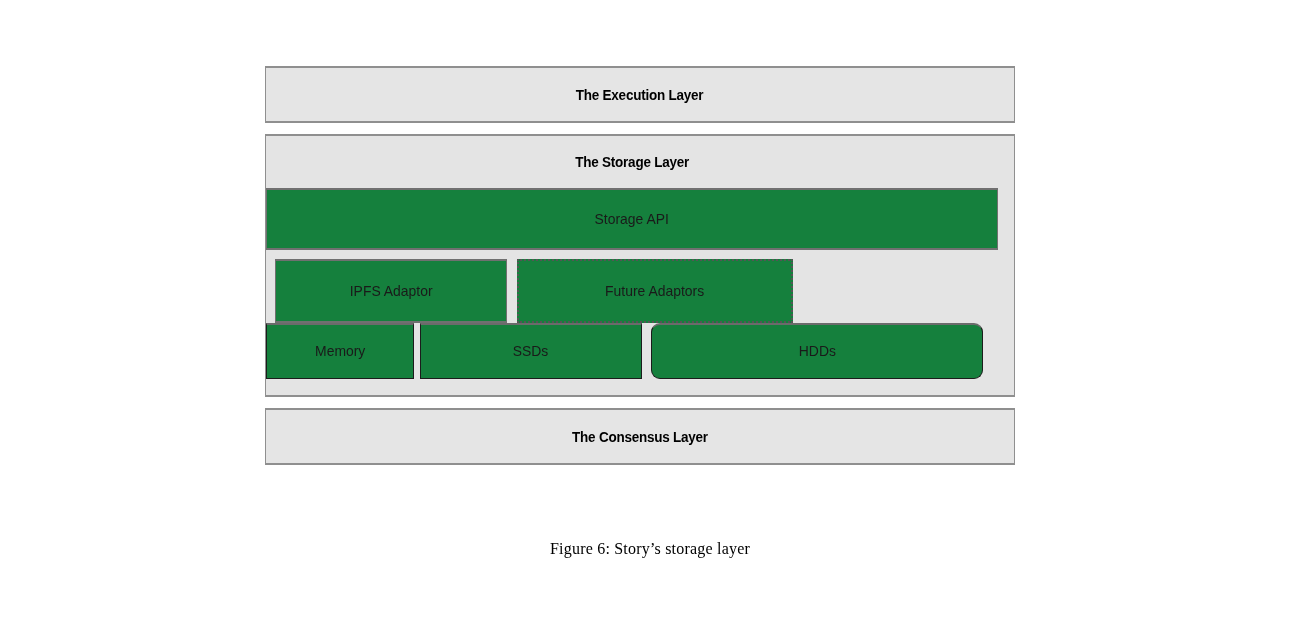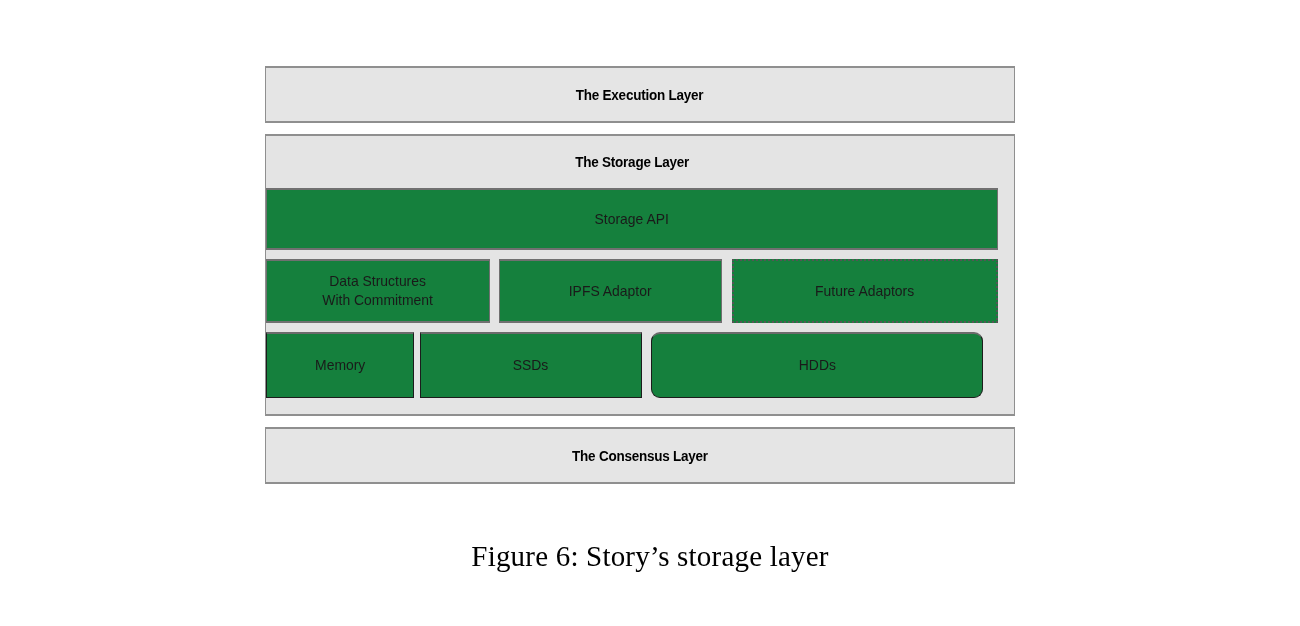--- a/index.html
+++ b/index.html
@@ -108,22 +108,21 @@
   #box-ipfs-adaptor   { width: 232px; margin-left: 9px; }
   #box-future-adaptors {
     width: 276px;
     margin-left: 10px;
     border: 2px dotted #555555 !important;
   }
 
   
   #media-row {
     display: flex;
-    margin-top: 9px;
-    height: 66px;
+    height: 56px;
   }
   #media-row .inner-box {
     height: 100%;
     border: 1px solid #1c1c1c;
     border-top-width: 2px;
     border-bottom-width: 1px;
     border-top-color: #6b6b6b;
   }
   #box-memory { width: 148px; }
   #box-ssds   { width: 222px; margin-left: 6px; }
@@ -133,21 +132,21 @@
   #consensus-layer { margin-top: 11px; }
 
   
   #caption {
     position: absolute;
     left: 0;
     top: 540px;
     width: 1300px;
     text-align: center;
     font-family: "Liberation Serif", serif;
-    font-size: 29px;
+    font-size: 16px;
     color: #000000;
     letter-spacing: 0.2px;
   }
 </style>
 </head>
 <body>
 
 <div id="figure">
 
   <div class="layer-band" id="execution-layer">
@@ -159,26 +158,20 @@
     <div id="storage-layer-title-row">
       <span class="layer-title">The Storage Layer</span>
     </div>
 
     <div class="inner-box" id="storage-api-box">
       <span class="box-label">Storage API</span>
     </div>
 
     <div id="adaptor-row">
 
-      <div class="inner-box" id="box-data-structures">
-        <span class="box-label">
-          <span>Data Structures</span><br>
-          <span>With Commitment</span>
-        </span>
-      </div>
 
       <div class="inner-box" id="box-ipfs-adaptor">
         <span class="box-label">IPFS Adaptor</span>
       </div>
 
       <div class="inner-box" id="box-future-adaptors">
         <span class="box-label">Future Adaptors</span>
       </div>
 
     </div>

